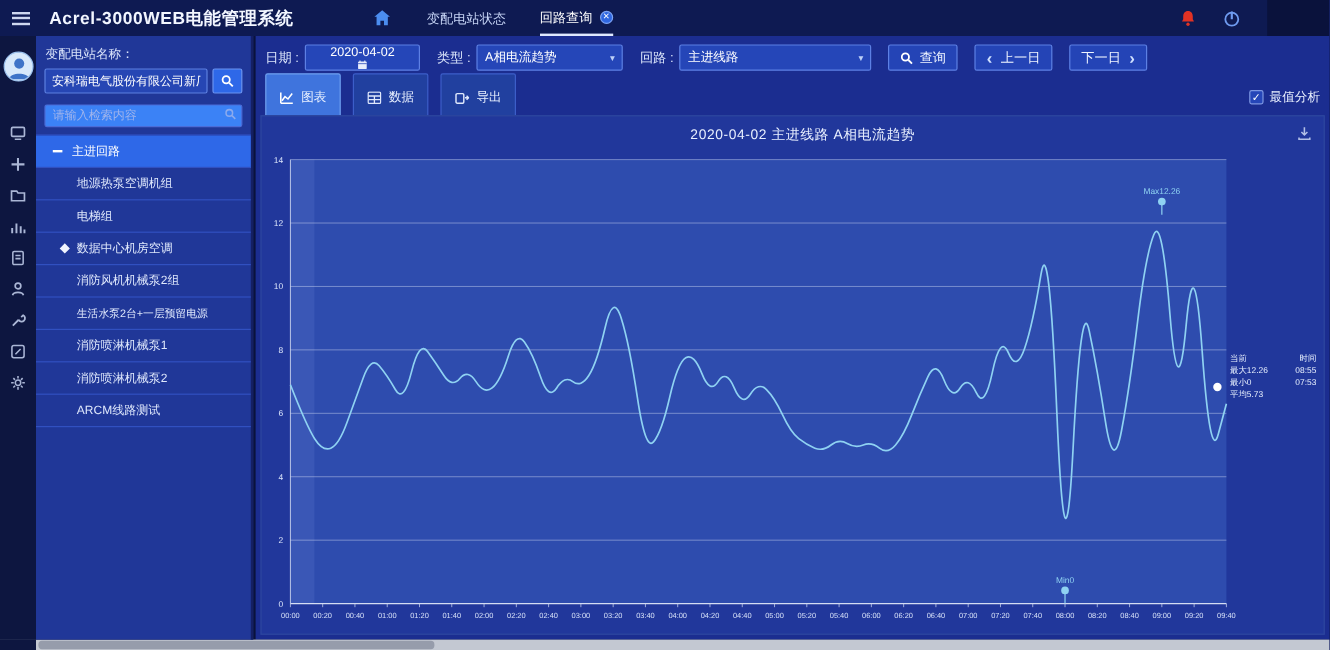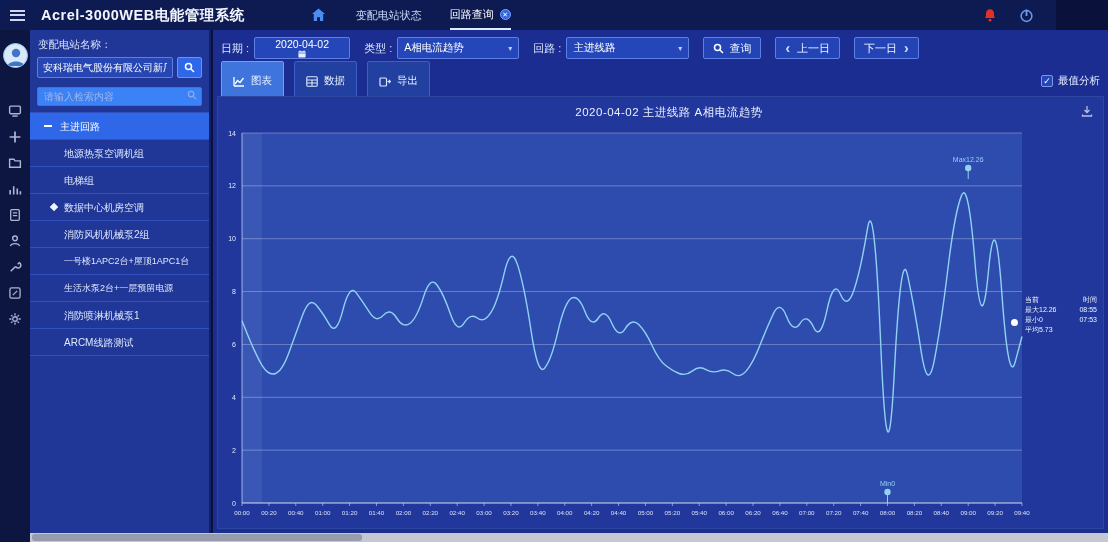--- a/index.html
+++ b/index.html
@@ -187,27 +187,27 @@
         <span>电梯组</span>
       </div>
     <div class="tree-item">
         <span class="diamond"></span>
         <span>数据中心机房空调</span>
       </div>
     <div class="tree-item">
         <span>消防风机机械泵2组</span>
       </div>
     <div class="tree-item" style="font-size:9px;">
-        <span>一号楼1APC2台+屋顶1APC1台</span>
-      </div>
-    <div class="tree-item" style="font-size:9px;">
         <span>生活水泵2台+一层预留电源</span>
       </div>
     <div class="tree-item">
         <span>消防喷淋机械泵1</span>
+      </div>
+    <div class="tree-item">
+        <span>消防喷淋机械泵2</span>
       </div>
     <div class="tree-item">
         <span>ARCM线路测试</span>
       </div>
   </div>
 </div>
 
 <div id="content">
 
   <div id="filter-row">
@@ -219,21 +219,21 @@
           <path d="M2.5 0.5 v2 M7.5 0.5 v2" stroke="#e8eefc" stroke-width="1.2"></path>
           <path d="M0.5 3.8 h9" stroke="#2546b8" stroke-width="0.8"></path>
         </svg>
     </div>
     <span class="f-label">类型 :</span>
     <div class="f-box" style="width:122px;">
       <span class="grow">A相电流趋势</span>
       <span class="caret">▾</span>
     </div>
     <span class="f-label">回路 :</span>
-    <div class="f-box" style="width:123px;">
+    <div class="f-box" style="width:160px;">
       <span class="grow">主进线路</span>
       <span class="caret">▾</span>
     </div>
     <div class="f-btn">
       <svg width="11" height="11" viewBox="0 0 11 11" fill="none" stroke="#ffffff" stroke-width="1.5" style="margin-right:5px;">
           <circle cx="4.5" cy="4.5" r="3"></circle>
           <path d="M7 7 L10 10"></path>
         </svg>
       <span>查询</span>
     </div>

